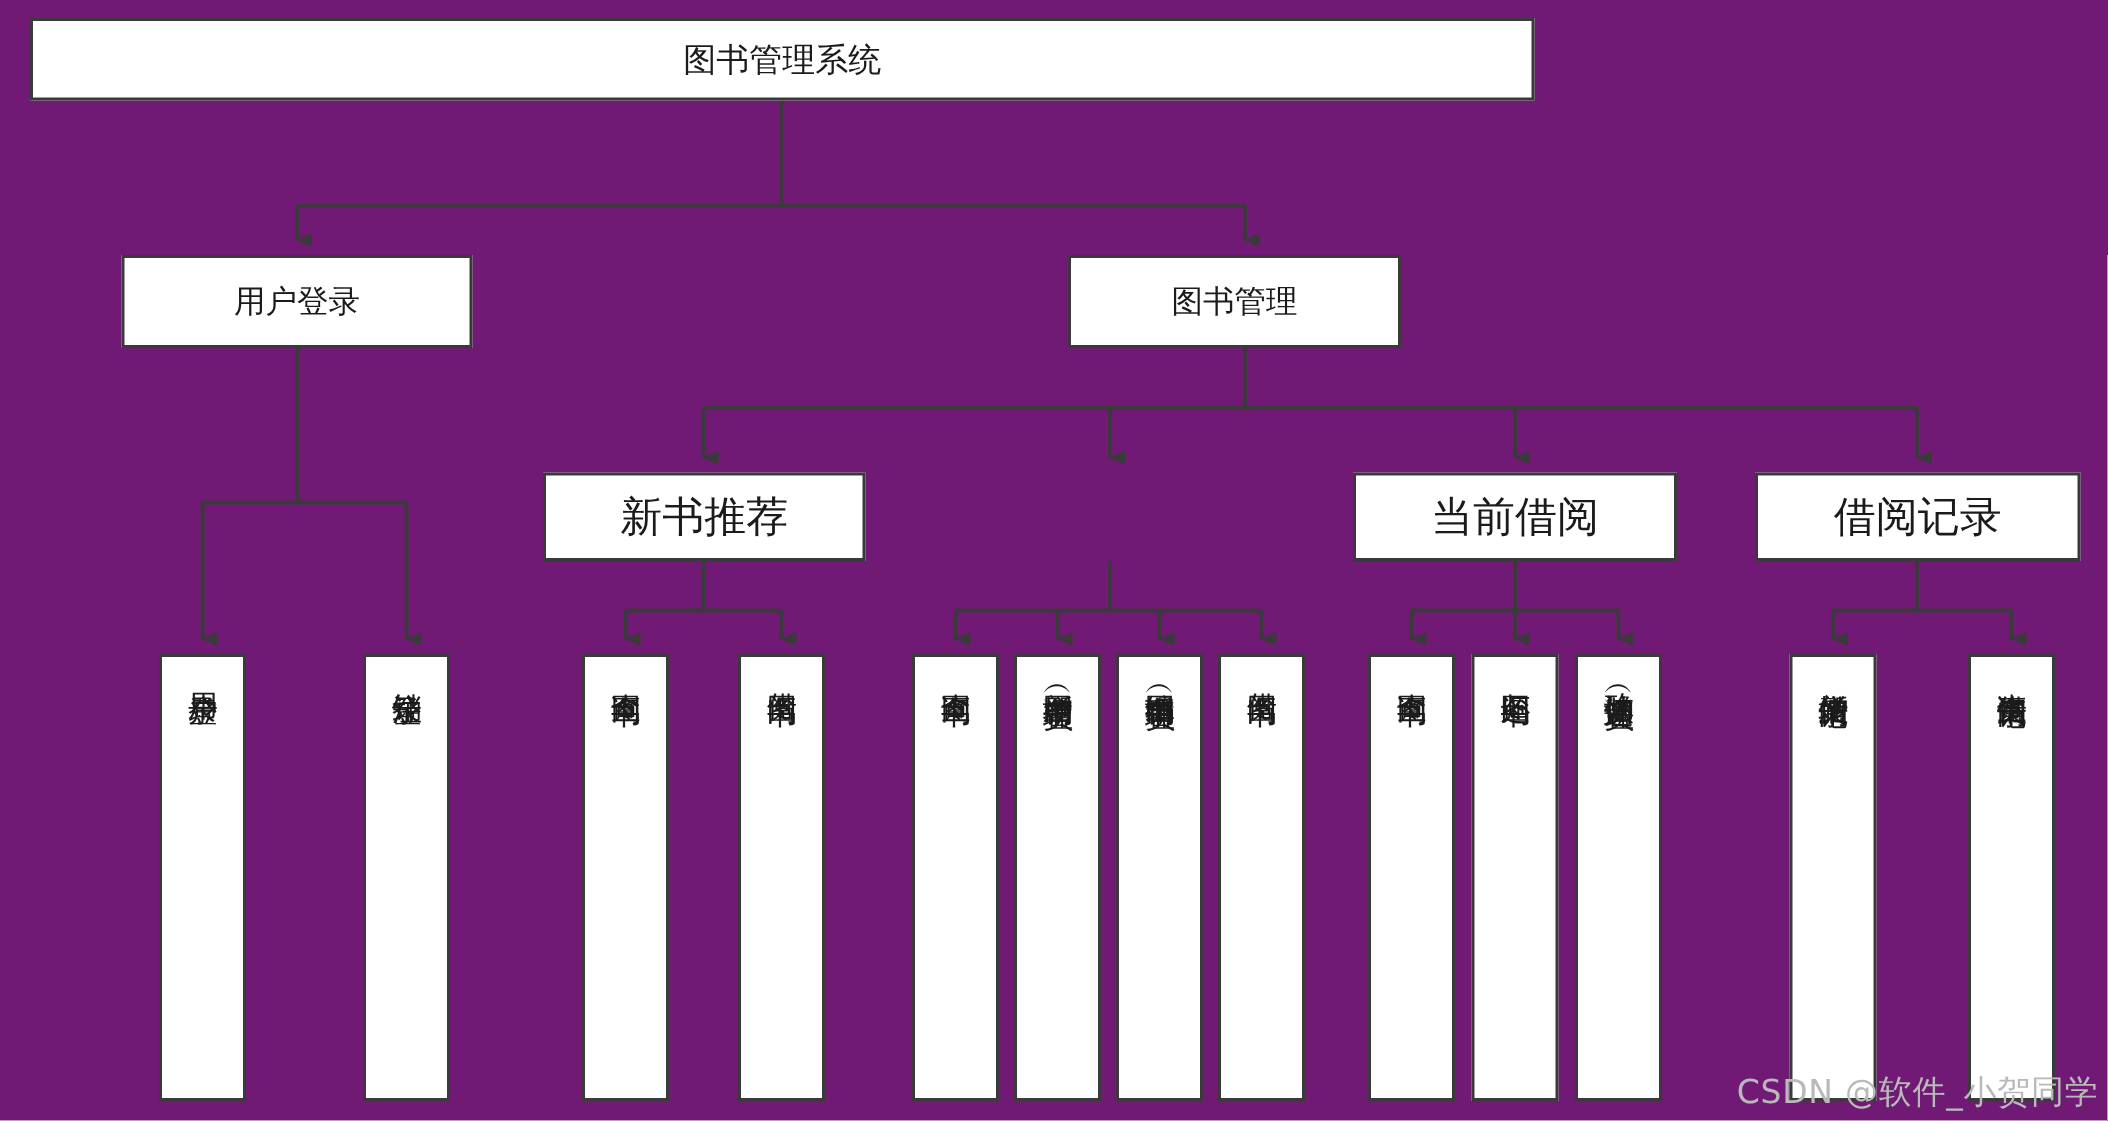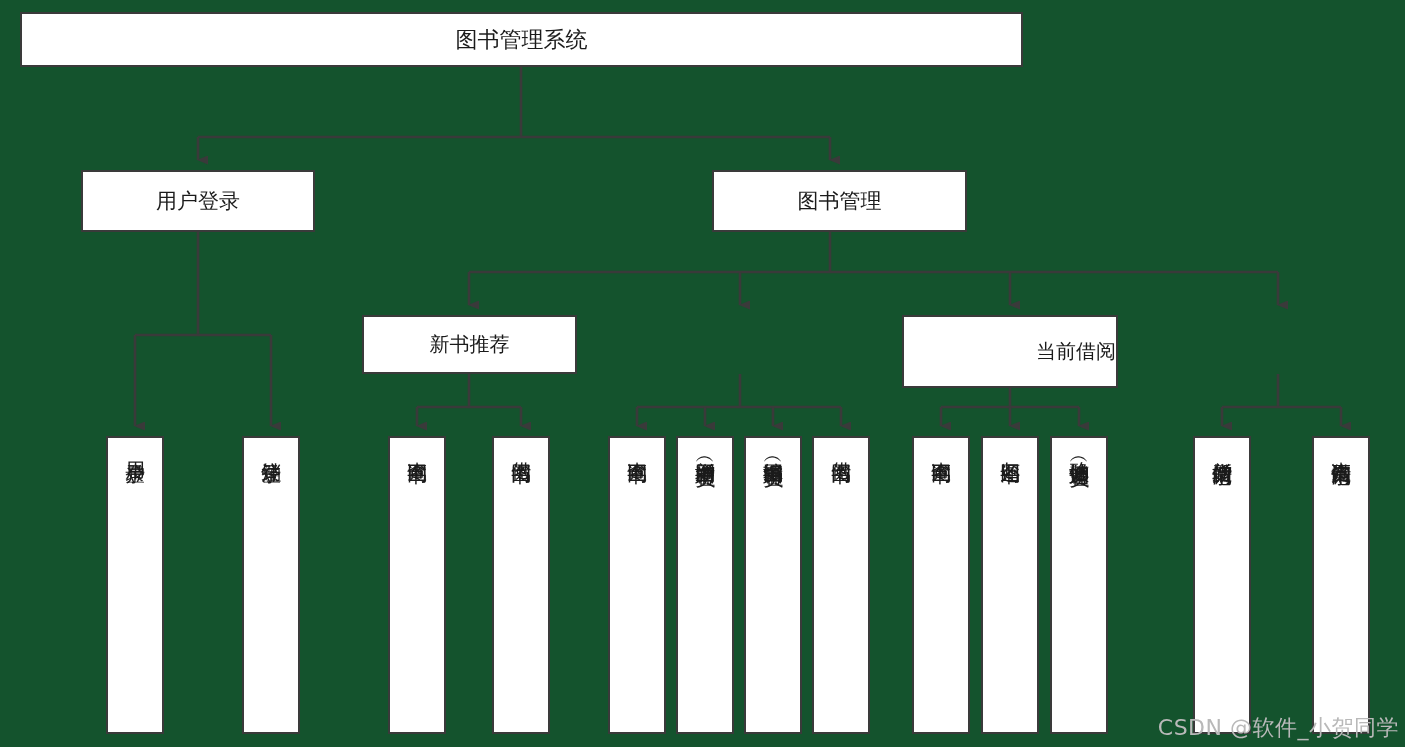--- a/index.html
+++ b/index.html
@@ -8,21 +8,21 @@
     padding: 0;
     background: #ffffff;
   }
   body {
     font-family: "DejaVu Sans", "Liberation Sans", sans-serif;
   }
   #canvas {
     position: relative;
     width: 1405px;
     height: 747px;
-    background: #14532d;
+    background: #701a75;
     overflow: hidden;
   }
   
   #edges {
     position: absolute;
     left: 0;
     top: 0;
     width: 1405px;
     height: 747px;
     pointer-events: none;
@@ -39,21 +39,21 @@
     color: #1b1b1b;
     z-index: 3;
   }
   .node.lvl0 {
     font-size: 22px;
   }
   .node.lvl1 {
     font-size: 21px;
   }
   .node.lvl2 {
-    font-size: 20px;
+    font-size: 28px;
   }
   .node.leaf {
     font-size: 20px;
     padding-top: 8px;
     align-items: flex-start;
     justify-content: center;
     line-height: 1.18;
   }
   .node.leaf .vtext {
     writing-mode: vertical-rl;
@@ -130,33 +130,36 @@
   </svg>
 
   <div class="node lvl0" style="left:20px; top:12px; width:1003px; height:55px;">
     <span>图书管理系统</span>
   </div>
 
   <div class="node lvl1" style="left:81px; top:170px; width:234px; height:62px;">
     <span>用户登录</span>
   </div>
 
-  <div class="node lvl1" style="left:712px; top:170px; width:255px; height:62px;">
+  <div class="node lvl1" style="left:712px; top:170px; width:222px; height:62px;">
     <span>图书管理</span>
   </div>
 
   <div class="node lvl2" style="left:362px; top:315px; width:215px; height:59px;">
     <span>新书推荐</span>
   </div>
 
 
-  <div class="node lvl2" style="left:902px; top:315px; width:216px; height:73px;justify-content:flex-end;">
+  <div class="node lvl2" style="left:902px; top:315px; width:216px; height:59px;">
     <span>当前借阅</span>
   </div>
 
+  <div class="node lvl2" style="left:1170px; top:315px; width:217px; height:59px;">
+    <span>借阅记录</span>
+  </div>
 
   <div class="node leaf" style="left:106px; top:436px; width:58px; height:298px;">
     <span class="vtext">用户登录</span>
   </div>
 
   <div class="node leaf" style="left:242px; top:436px; width:58px; height:298px;">
     <span class="vtext">注销登录</span>
   </div>
 
   <div class="node leaf" style="left:388px; top:436px; width:58px; height:298px;">

